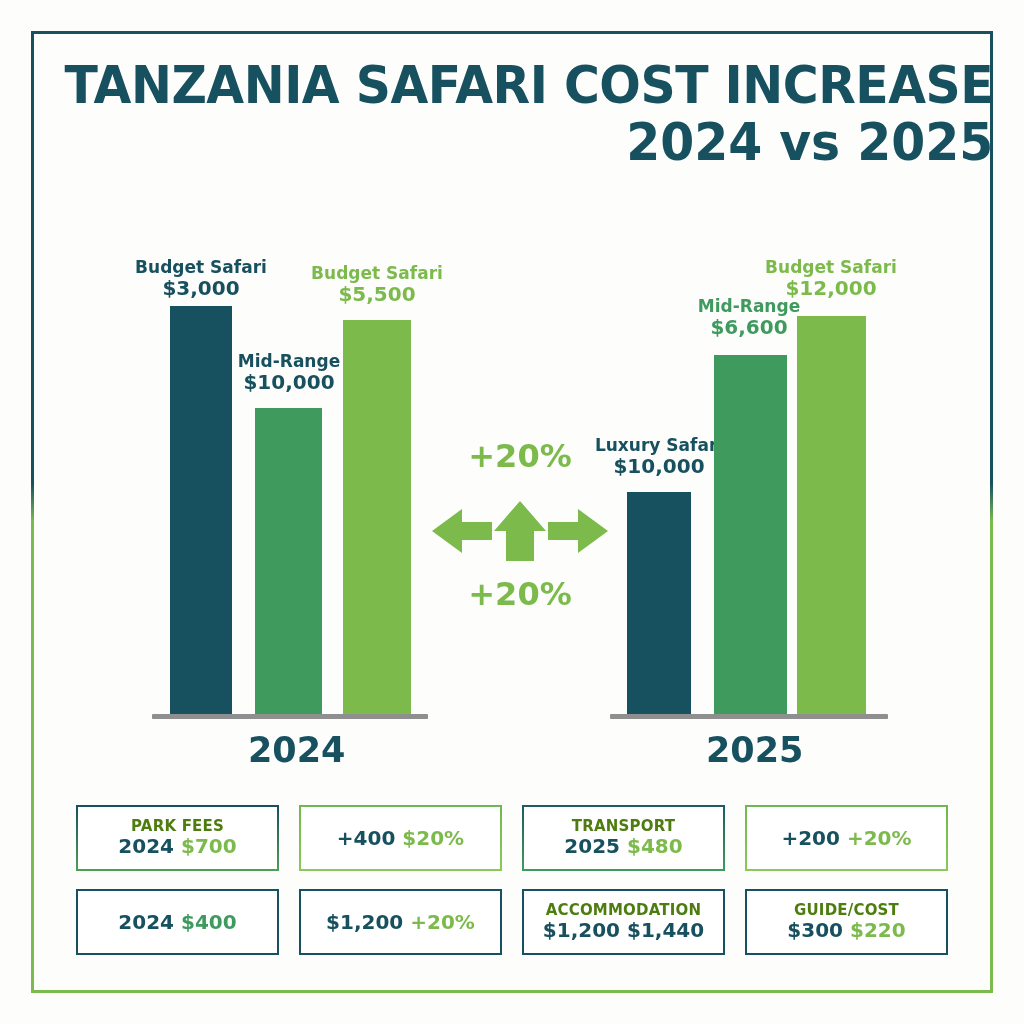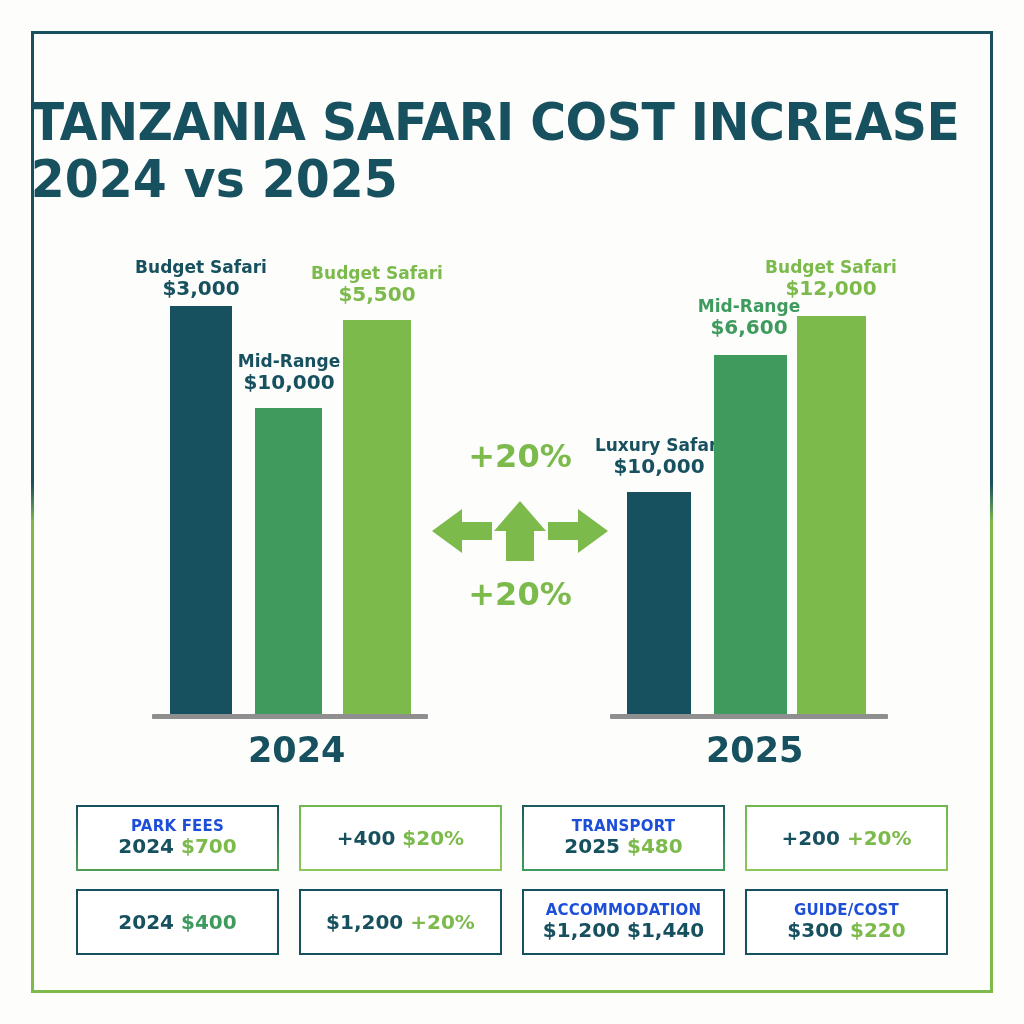--- a/index.html
+++ b/index.html
@@ -33,22 +33,21 @@
         #17505e 0%, #17505e 47%, #7cba4c 51%, #7cba4c 100%) 1;
     pointer-events: none;
   }
 
   
   .title-block {
     position: absolute;
     left: 0;
     top: 58px;
     width: 1024px;
-    text-align: left;
-    margin-top: 37px;
+    text-align: right;
   }
   .title-line1 {
     font-family: "DejaVu Sans", sans-serif;
     font-weight: 700;
     font-size: 52px;
     letter-spacing: -0.5px;
     color: #17505e;
     line-height: 1.05;
     transform: scaleX(0.94);
     white-space: nowrap;
@@ -157,21 +156,21 @@
     justify-content: center;
     padding: 2px 4px;
   }
   .card.grad-teal  { border-image: linear-gradient(to bottom,#17505e,#4f9e55) 1; }
   .card.grad-lime  { border-image: linear-gradient(to bottom,#6fb84f,#8cc75c) 1; }
   .card.grad-mid   { border-image: linear-gradient(to bottom,#1d5c60,#3f9a5e) 1; text-align: right; }
   .card-head {
     font-family: "DejaVu Sans", sans-serif;
     font-weight: 700;
     font-size: 15px;
-    color: #1d4ed8;
+    color: #4d7c0f;
     letter-spacing: 0.2px;
     line-height: 1.1;
     white-space: nowrap;
   }
   .card-vals {
     font-family: "DejaVu Sans", sans-serif;
     font-weight: 700;
     font-size: 20px;
     line-height: 1.15;
     white-space: nowrap;

